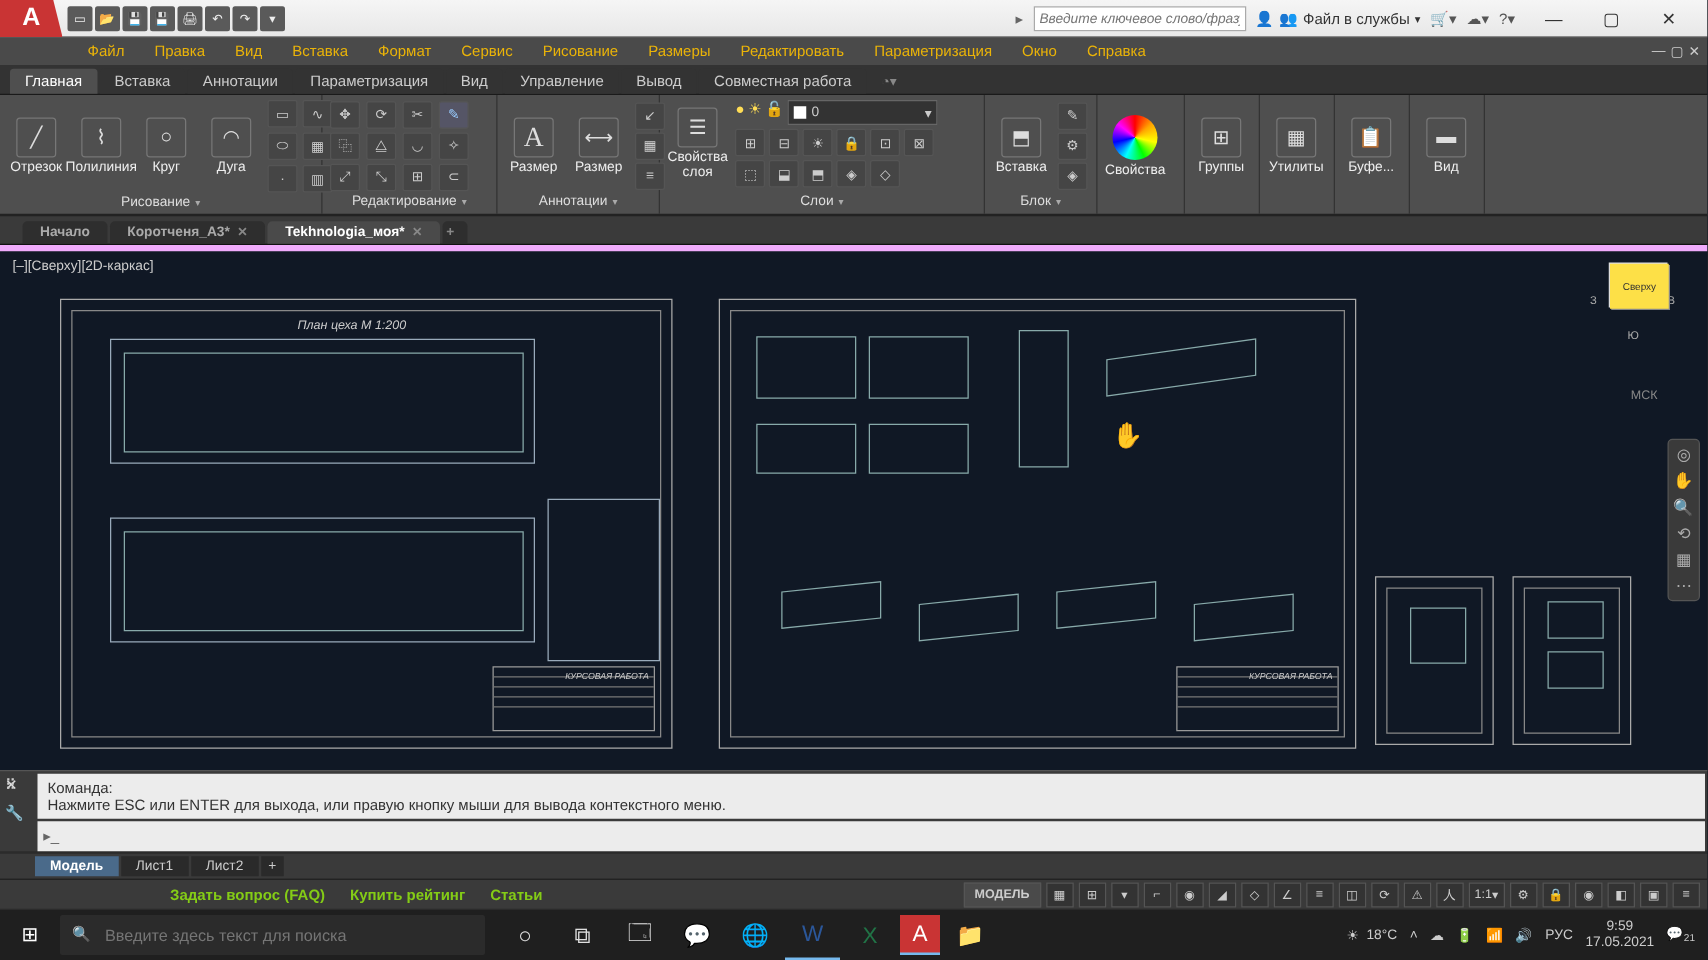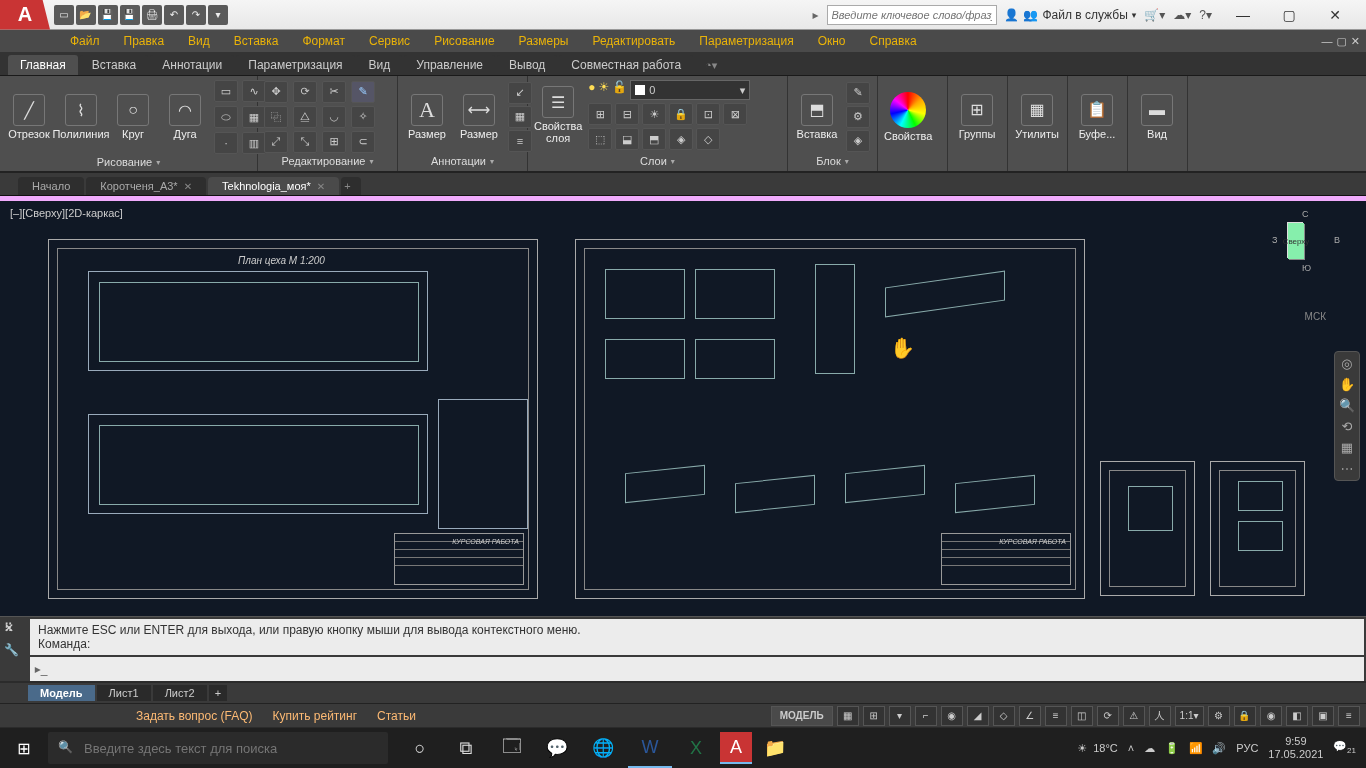--- a/index.html
+++ b/index.html
@@ -38,41 +38,41 @@
 .big-btn { display: flex; flex-direction: column; align-items: center; justify-content: center; gap: 2px; min-width: 46px; }
 .big-icon { width: 32px; height: 32px; border: 1px solid #777; border-radius: 3px; display:flex;align-items:center;justify-content:center; font-size:16px; color:#ddd;}
 .big-lbl { font-size: 11px; color: #eee; text-align:center;}
 .small-grid { display: grid; grid-template-columns: repeat(3, 24px); gap: 4px; }
 .small-btn { width: 24px; height: 22px; background: #454545; border: 1px solid #555; border-radius: 2px; display:flex;align-items:center;justify-content:center;font-size:11px;color:#ccc;}
 .layer-combo { width:120px; height:20px; background:#333; border:1px solid #666; color:#ccc; font-size:11px; padding:0 4px; display:flex; align-items:center; gap:4px;}
 .color-wheel { width:36px;height:36px; border-radius:50%; background: conic-gradient(red,orange,yellow,lime,cyan,blue,magenta,red);}
 
 
 .file-tabs { height: 24px; background: #3a3a3a; display: flex; align-items: flex-end; padding: 0 18px; gap: 2px; border-top:1px solid #222; border-bottom:1px solid #111;}
-.file-tab { padding: 3px 14px; background: #2e2e2e; color: #aaa; font-size: 11px; border-radius: 4px 4px 0 0; display:flex; align-items:flex-end; gap:6px;}
+.file-tab { padding: 3px 14px; background: #2e2e2e; color: #aaa; font-size: 11px; border-radius: 4px 4px 0 0; display:flex; align-items:flex-end; gap:6px;font-weight:bold;}
 .file-tab.active { background: #4a4a4a; color: #fff; }
 .file-tab-close { font-size:10px; color:#888;}
 .file-tab-add { width:20px; padding:3px; color:#888;}
 
 
 .viewport { height: 420px; background: #101825; position: relative; border-top:5px solid #f0abfc;}
 .vp-label { position: absolute; top: 6px; left: 10px; font-size: 11px; color: #ccc; }
 .drawing-sheet { position: absolute; border: 1px solid #aaa; background: #101825; }
 .sheet1 { left: 48px; top: 38px; width: 490px; height: 360px; }
 .sheet2 { left: 575px; top: 38px; width: 510px; height: 360px; }
 .sheet3 { left: 1100px; top: 260px; width: 95px; height: 135px; }
 .sheet4 { left: 1210px; top: 260px; width: 95px; height: 135px; }
 .sheet-inner { position:absolute; left:8px; top:8px; right:8px; bottom:8px; border:1px solid #888;}
 .plan-rect { position:absolute; border:1px solid #9ab; }
 .plan-title { position:absolute; color:#ccc; font-size:10px; font-style:italic;}
 .stamp { position:absolute; right:4px; bottom:4px; width:130px; height:52px; border:1px solid #999;}
 .stamp-row{height:8px;border-bottom:1px solid #777;}
 .stamp-title{position:absolute;right:4px;top:4px;font-size:7px;color:#ccc;font-style:italic;}
 .nav-cube { position: absolute; right: 30px; top: 10px; width: 60px; height: 60px; }
-.cube-face { position:absolute; left:12px; top:12px; width:16px;height:36px; background:#86efac; display:flex;align-items:center;justify-content:center; font-size:8px; color:#333; box-shadow:1px 1px 0 #888, -1px -1px 0 #ddd;}
+.cube-face { position:absolute; left:12px; top:0; width:47px;height:36px; background:#fde047; display:flex;align-items:center;justify-content:center; font-size:8px; color:#333; box-shadow:1px 1px 0 #888, -1px -1px 0 #ddd;}
 .cube-dir { position:absolute; font-size:9px; color:#aaa;}
 .wcs-label { position:absolute; right:40px; top:110px; color:#888; font-size:10px;}
 .nav-bar { position:absolute; right:6px; top:150px; width:26px; background:#3a3a3a; border:1px solid #555; border-radius:4px; padding:4px 0; display:flex; flex-direction:column; align-items:center; gap:6px;}
 .nav-bar span{color:#aaa;font-size:13px;}
 .pan-cursor{position:absolute; left:890px; top:135px; font-size:20px;}
 
 
 .cmd-area { background: #3a3a3a; border-top: 1px solid #555; }
 .cmd-history { background: #ececec; color: #333; font-family: monospace; font-size: 12px; padding: 4px 8px; height: 36px; margin:2px 2px 0 30px; position:relative;}
 .cmd-history-pre{position:absolute;left:-26px;top:2px;color:#ccc;font-size:12px;}
@@ -81,21 +81,21 @@
 .cmd-input { flex: 1; background: #ececec; border: none; color: #444; font-family: monospace; font-size: 12px; padding: 0 6px; font-weight:bold;}
 .cmd-side{position:absolute; left:4px; width:22px;}
 
 
 .layout-tabs { height: 20px; background: #3a3a3a; display: flex; align-items: center; padding: 0 28px; gap: 2px;}
 .layout-tab { padding: 2px 12px; background: #2a2a2a; color: #ccc; font-size: 11px; }
 .layout-tab.active { background: #4a6a8a; color: #fff; font-weight: bold;}
 
 
 .statusbar { height: 24px; background: #3a3a3a; display: flex; align-items: center; padding: 0 6px; gap: 4px; border-top:1px solid #222;}
-.status-left{flex:1; display:flex; gap:20px; padding-left:130px; color:#fdba74; font-size:12px;}
+.status-left{flex:1; display:flex; gap:20px; padding-left:130px; color:#84cc16; font-size:12px;font-weight:bold;}
 .status-right{display:flex; align-items:center; gap:4px;}
 .status-btn{min-width:22px;height:20px;background:#333;border:1px solid #555;display:flex;align-items:center;justify-content:center;color:#ccc;font-size:10px;padding:0 4px;}
 .status-model{background:#4a4a4a;padding:0 8px;font-weight:bold;}
 
 
 .taskbar { position: absolute; bottom: 0; left: 0; right: 0; height: 40px; background: #1f1f1f; display: flex; align-items: center; }
 .start-btn { width: 48px; height: 40px; display: flex; align-items: center; justify-content: center; color: #fff; font-size: 16px;}
 .task-search { width: 340px; height: 32px; background: #2b2b2b; border: none; color: #aaa; font-size: 13px; padding: 0 12px 0 36px; border-radius:2px;}
 .task-search-wrap{position:relative;}
 .task-search-icon{position:absolute;left:10px;top:8px;color:#aaa;}
@@ -439,22 +439,22 @@
     <span>▦</span>
     <span>⋯</span>
   </div>
 </div>
 
 <div class="cmd-area" style="position:relative">
   <div class="cmd-side" style="top:4px">✕</div>
   <div class="cmd-side" style="top:26px">🔧</div>
   <div class="cmd-history">
     <span class="cmd-history-pre">⠿</span>
+    <div>Команда:</div>
     <div>Нажмите ESC или ENTER для выхода, или правую кнопку мыши для вывода контекстного меню.</div>
-    <div>Команда:</div>
   </div>
   <div class="cmd-input-row">
     <div class="cmd-prompt">▸_</div>
   </div>
 </div>
 
 <div class="layout-tabs">
   <div class="layout-tab active">Модель</div>
   <div class="layout-tab">Лист1</div>
   <div class="layout-tab">Лист2</div>

